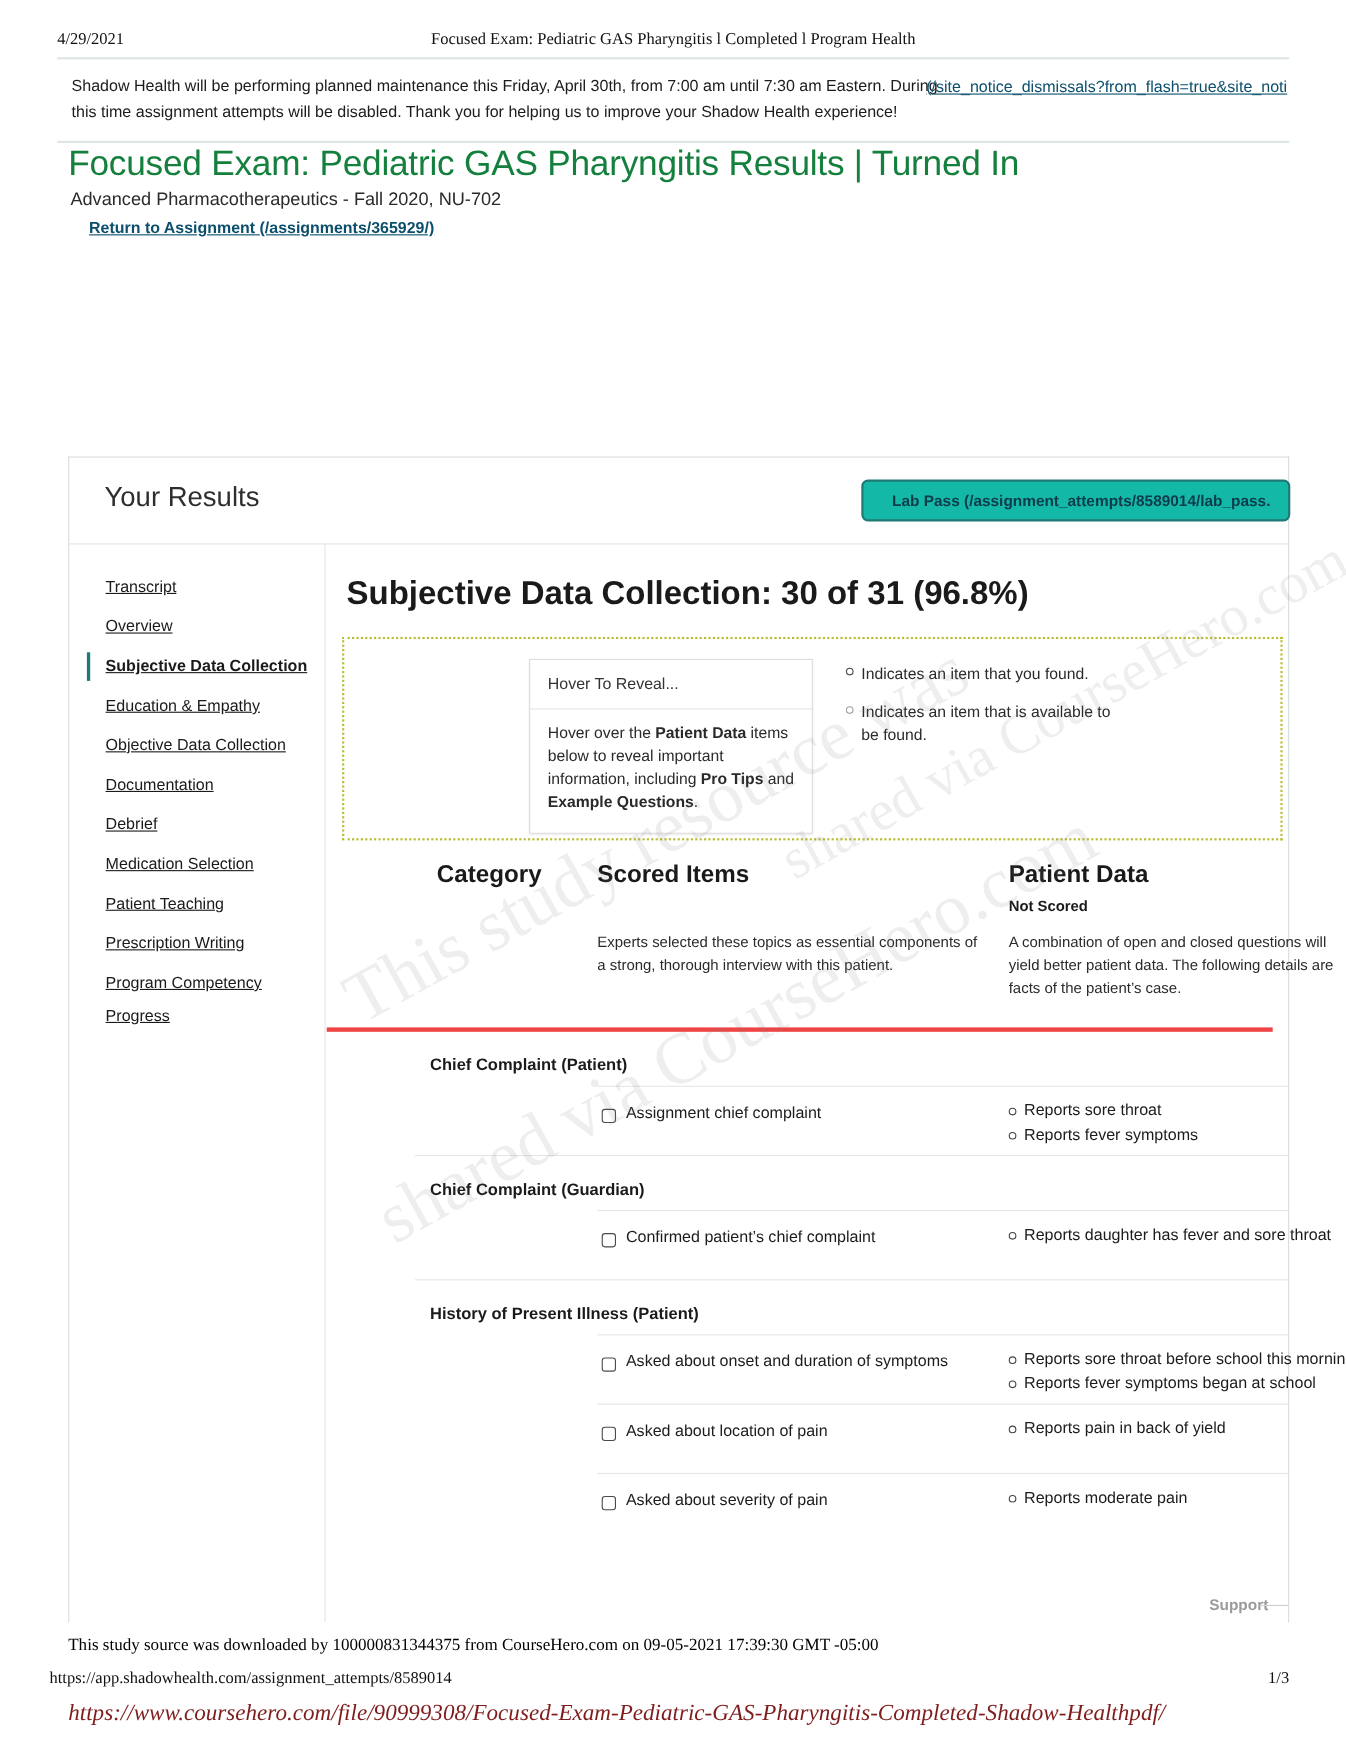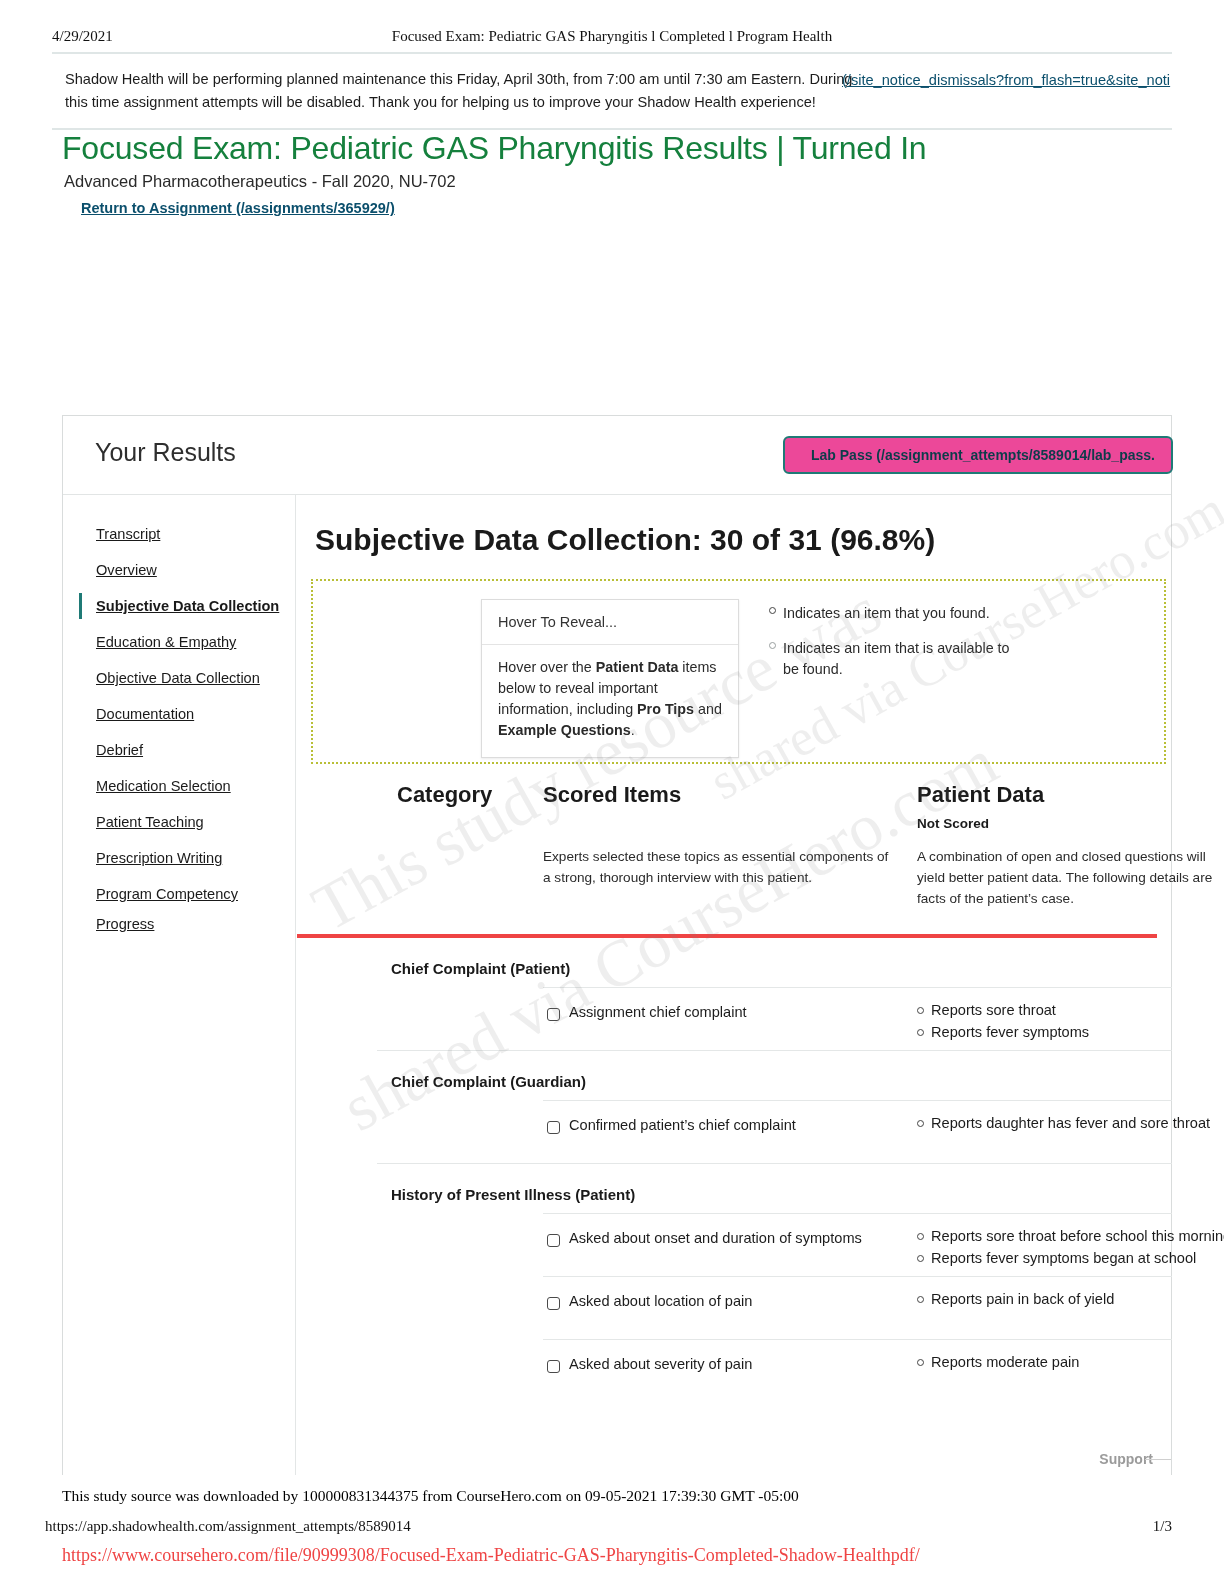--- a/index.html
+++ b/index.html
@@ -46,22 +46,23 @@
     top: 1487px;
     font-family: "Liberation Serif", serif;
     font-size: 15.5px;
     color: #000;
   }
   .ch-line2 {
     position: absolute;
     left: 62px;
     top: 1545px;
     font-family: "Liberation Serif", serif;
-    font-size: 18px;
-    color: #ef4444;
+    font-size: 21px;
+    color: #7f1d1d;
+    font-style: italic;
   }
 
   
   .page {
     position: absolute;
     left: 0;
     top: 52px;
     width: 1224px;
     height: 1420px;
   }
@@ -185,21 +186,21 @@
     color: #2e2e2e;
   }
   .lab-pass {
     position: absolute;
     right: -2px;
     top: 20px;
     width: 390px;
     height: 38px;
     border: 2px solid #1f7a76;
     border-radius: 6px;
-    background: #ec4899;
+    background: #14b8a6;
     box-sizing: border-box;
     font-size: 14px;
     font-weight: bold;
     color: #0d3c4a;
     line-height: 34px;
     padding-left: 26px;
     white-space: nowrap;
     overflow: hidden;
   }
 

